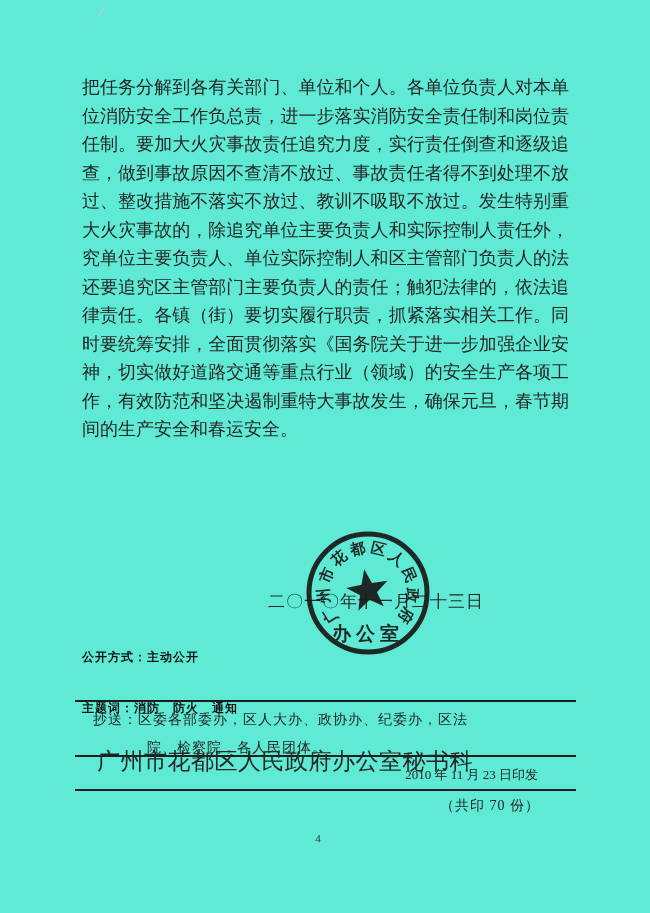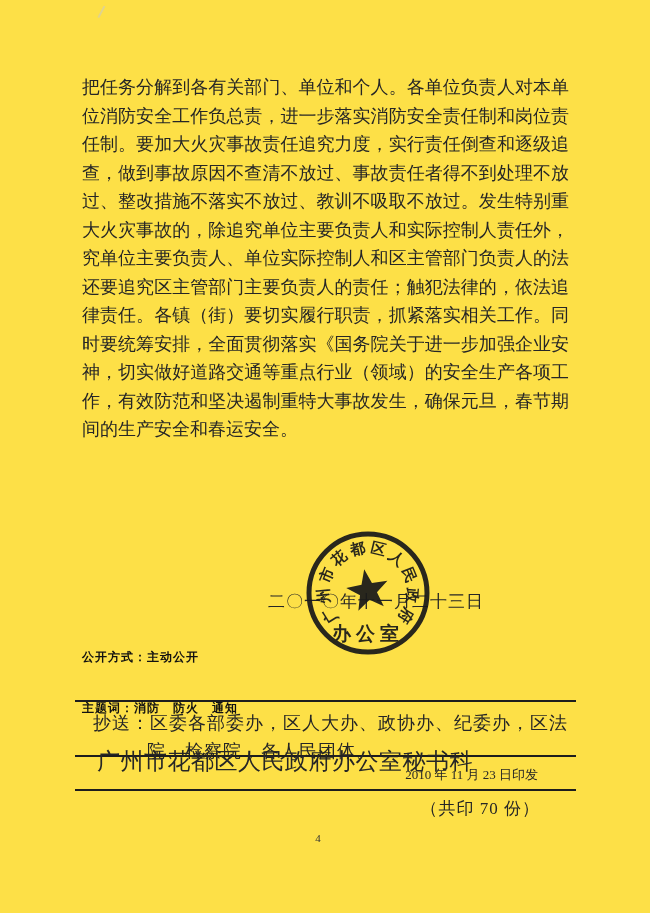--- a/index.html
+++ b/index.html
@@ -5,21 +5,21 @@
   :root{
     --ink:#262626;
     --seal:#1a1a1a;
     --rule:#1d1d1d;
   }
   html,body{margin:0;padding:0;background:#888;}
   .page{
     position:relative;
     width:650px;height:913px;
     margin:0 auto;
-    background:#fde047;
+    background:#5eead4;
     overflow:hidden;
     font-family:"Liberation Serif","DejaVu Serif",serif;
     color:var(--ink);
   }
   
   .artifact{
     position:absolute;left:100px;top:7px;width:7px;height:13px;
     border-left:2px solid #c8c8c8;transform:rotate(28deg);opacity:.55;
   }
   
@@ -67,27 +67,27 @@
     color:#111;letter-spacing:1px;
   }
   .meta-publicity{top:649px;}
   .meta-subject{top:700px;}
   
   .rule{position:absolute;left:75px;width:501px;height:2px;background:var(--rule);}
   .rule1{top:700px;}
   .rule2{top:755px;}
   .rule3{top:789px;height:2px;}
   
-  .cc-line{position:absolute;font-size:18px;letter-spacing:1px;color:var(--ink);}
+  .cc-line{position:absolute;font-size:14px;letter-spacing:1px;color:var(--ink);}
   .cc-line1{left:93px;top:711px;}
   .cc-line2{left:147px;top:739px;}
   
   .footer-issuer{position:absolute;left:97px;top:746px;font-size:23px;letter-spacing:.5px;color:var(--ink);}
   .footer-date{position:absolute;right:112px;top:766px;font-size:13px;color:var(--ink);}
-  .footer-copies{position:absolute;right:110px;top:797px;font-size:17px;letter-spacing:1px;color:var(--ink);}
+  .footer-copies{position:absolute;right:110px;top:797px;font-size:14px;letter-spacing:1px;color:var(--ink);}
   
   .page-number{
     position:absolute;left:0;top:832px;width:636px;
     text-align:center;font-size:11px;color:#333;
     font-family:"Liberation Serif","DejaVu Serif",serif;
   }
 </style>
 </head>
 <body>
 

